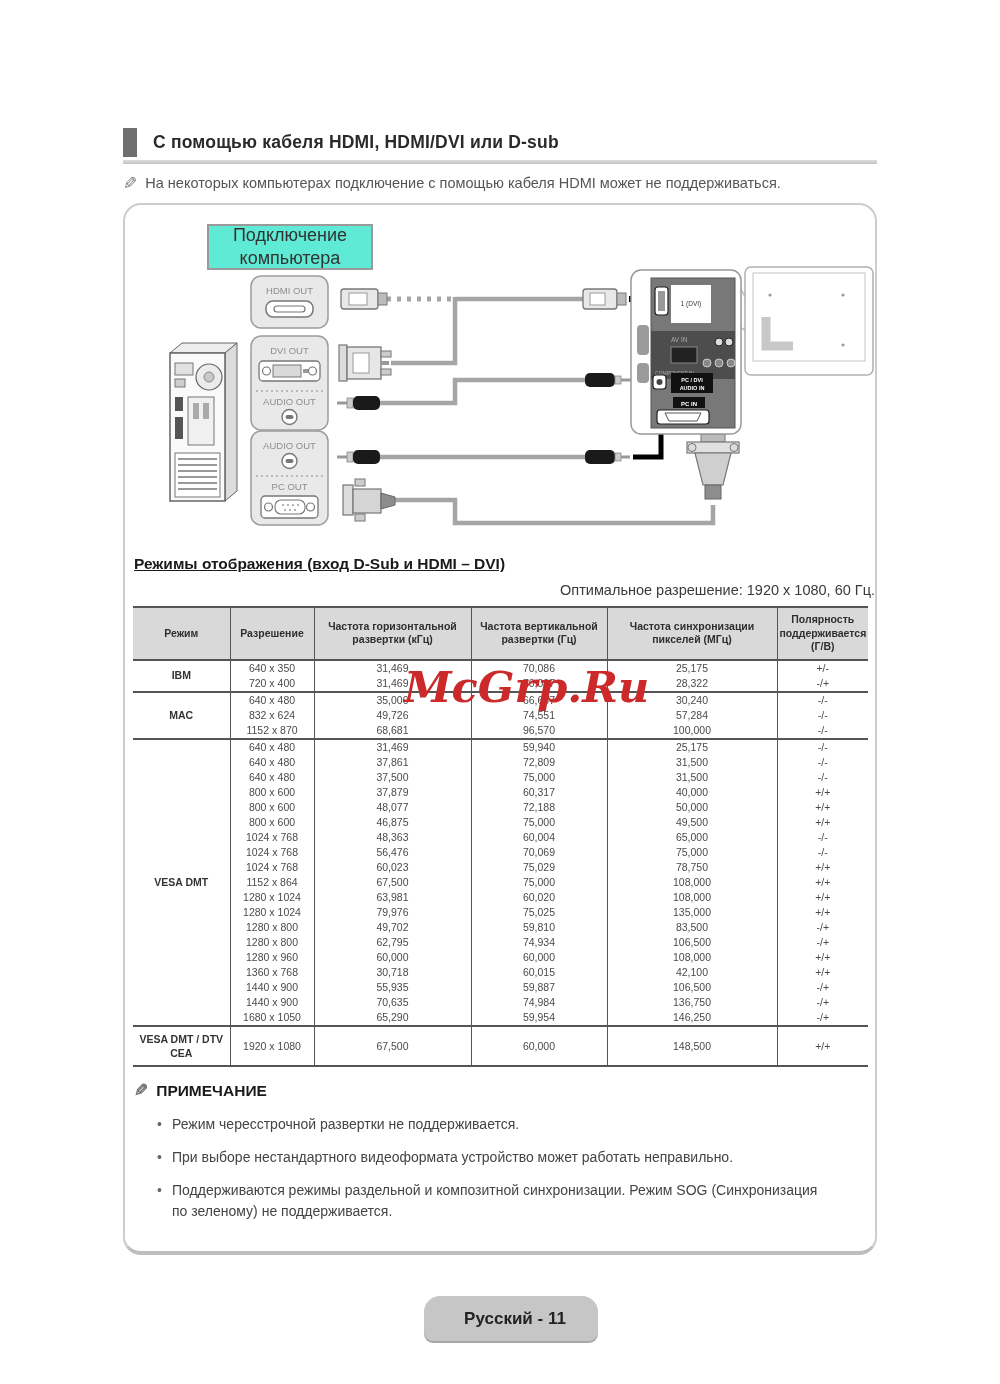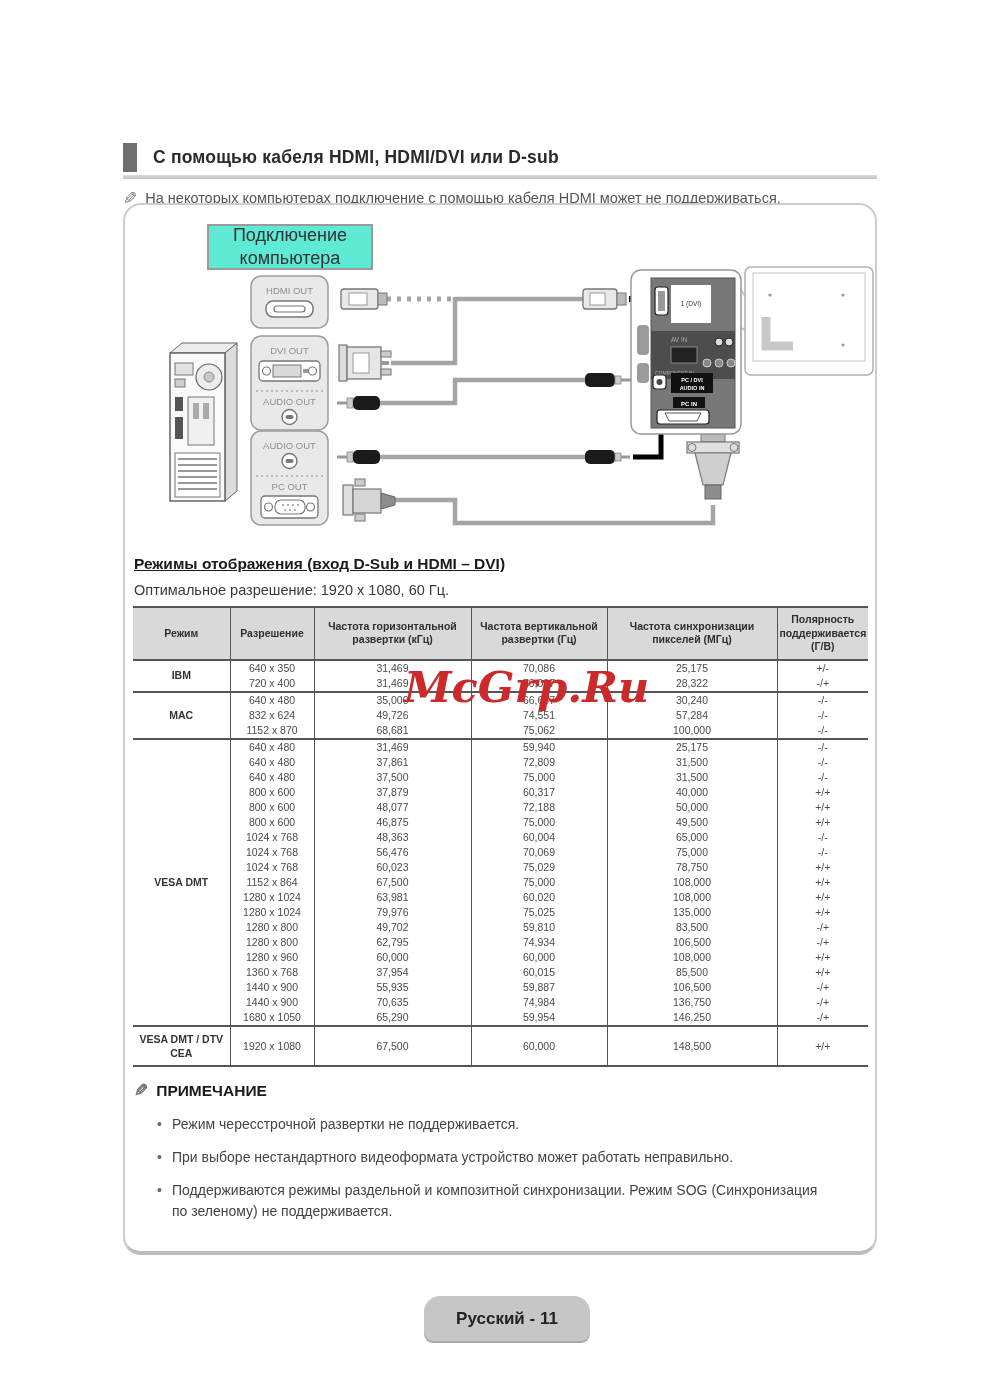--- a/index.html
+++ b/index.html
@@ -1,40 +1,40 @@
 <!DOCTYPE html>
 <html><head>
 <meta charset="utf-8">
 <style>
   html,body{margin:0;padding:0;background:#fff;}
   body{width:1000px;height:1384px;position:relative;font-family:"Liberation Sans",sans-serif;overflow:hidden;}
   .page{position:absolute;inset:0;}
 
   
-  .hdr{position:absolute;left:123px;top:128px;width:754px;margin-top:15px;}
+  .hdr{position:absolute;left:123px;top:128px;width:754px;}
   .title-row{display:flex;align-items:center;}
   .title-marker{width:14px;height:29px;background:#6f6f6f;flex:0 0 auto;}
   .page-title{margin:0 0 0 16px;font-size:17.5px;font-weight:bold;color:#2a2a2a;letter-spacing:.2px;}
   .title-underline{height:4px;background:linear-gradient(#dcdcdc,#c3c3c3);margin-top:3px;}
   .page-note{display:flex;align-items:flex-start;margin-top:11px;font-size:14.5px;color:#555;}
   .pencil{font-size:17px;color:#777;margin-right:8px;line-height:1.1;transform:scaleX(-1);display:inline-block;}
 
   
   .content-box{position:absolute;left:123px;top:203px;width:754px;height:1052px;
     border:2px solid #cdcdcd;border-bottom:4px solid #bdbdbd;border-radius:18px;box-sizing:border-box;background:#fff;}
   .diagram{position:relative;width:750px;height:340px;}
   .diagram svg{position:absolute;left:0;top:0;}
   .diagram svg text{font-family:"Liberation Sans",sans-serif;}
   .diagram-label{position:absolute;left:82px;top:19px;width:166px;height:46px;border:2px solid #9a9a9a;
     background:#5eead4;display:flex;align-items:center;justify-content:center;text-align:center;
     font-size:18px;color:#333;line-height:1.3;box-sizing:border-box;}
   .pbl{font-size:9.5px;fill:#8e8e8e;text-anchor:middle;}
 
   .modes-heading{margin:10px 0 0 9px;font-size:15.5px;font-weight:bold;color:#1a1a1a;text-decoration:underline;}
-  .modes-subtitle{margin:9px 0 8px 9px;font-size:14.5px;color:#3a3a3a;}
+  .modes-subtitle{margin:9px 0 8px 9px;font-size:14.5px;color:#3a3a3a;text-align:right;}
 
   
   table.modes{margin-left:8px;width:735px;border-collapse:collapse;font-size:10.5px;color:#4a4a4a;
     border-top:2px solid #555;border-bottom:2px solid #555;table-layout:fixed;}
   table.modes th{background:#d9d9d9;font-weight:bold;color:#2f2f2f;padding:5px 2px;line-height:1.3;
     border-bottom:2px solid #555;border-left:1px solid #555;text-align:center;}
   table.modes th:first-child{border-left:none;}
   table.modes td{text-align:center;padding:0 2px;height:15px;line-height:15px;border-left:1px solid #555;}
   table.modes td.mode-cell{border-left:none;font-weight:bold;color:#333;}
   table.modes tr.group-start td{border-top:2px solid #555;}
@@ -49,21 +49,21 @@
   .notes li::before{content:"\2022";position:absolute;left:-15px;color:#666;}
   .notes li b{color:#222;}
 
   
   .watermark{position:absolute;left:404px;top:662px;font-family:"DejaVu Serif",serif;font-style:italic;
     font-weight:bold;font-size:43px;color:#cc2a2a;z-index:6;letter-spacing:0;}
 
   
   .footer-badge{position:absolute;left:424px;top:1296px;width:166px;height:45px;background:#c6c6c6;
     border-radius:16px 16px 9px 9px;display:flex;align-items:center;justify-content:center;
-    font-size:17px;font-weight:bold;color:#222;box-shadow:0 2px 0 #a8a8a8;}
+    font-size:17px;font-weight:bold;color:#222;box-shadow:0 2px 0 #a8a8a8;padding-left:8px;}
 </style>
 </head>
 <body>
 
 <div class="page">
 
   <div class="hdr">
     <div class="title-row">
       <div class="title-marker"></div>
       <h1 class="page-title">С помощью кабеля HDMI, HDMI/DVI или D-sub</h1>
@@ -338,21 +338,21 @@
           <tr>
             <td>832 x 624</td>
             <td>49,726</td>
             <td>74,551</td>
             <td>57,284</td>
             <td>-/-</td>
           </tr>
           <tr>
             <td>1152 x 870</td>
             <td>68,681</td>
-            <td>75,062</td>
+            <td>96,570</td>
             <td>100,000</td>
             <td>-/-</td>
           </tr>
           <tr class="group-start">
             <td class="mode-cell" rowspan="19">VESA DMT</td>
             <td>640 x 480</td>
             <td>31,469</td>
             <td>59,940</td>
             <td>25,175</td>
             <td>-/-</td>
@@ -450,23 +450,23 @@
           </tr>
           <tr>
             <td>1280 x 960</td>
             <td>60,000</td>
             <td>60,000</td>
             <td>108,000</td>
             <td>+/+</td>
           </tr>
           <tr>
             <td>1360 x 768</td>
-            <td>37,954</td>
+            <td>30,718</td>
             <td>60,015</td>
-            <td>85,500</td>
+            <td>42,100</td>
             <td>+/+</td>
           </tr>
           <tr>
             <td>1440 x 900</td>
             <td>55,935</td>
             <td>59,887</td>
             <td>106,500</td>
             <td>-/+</td>
           </tr>
           <tr>

